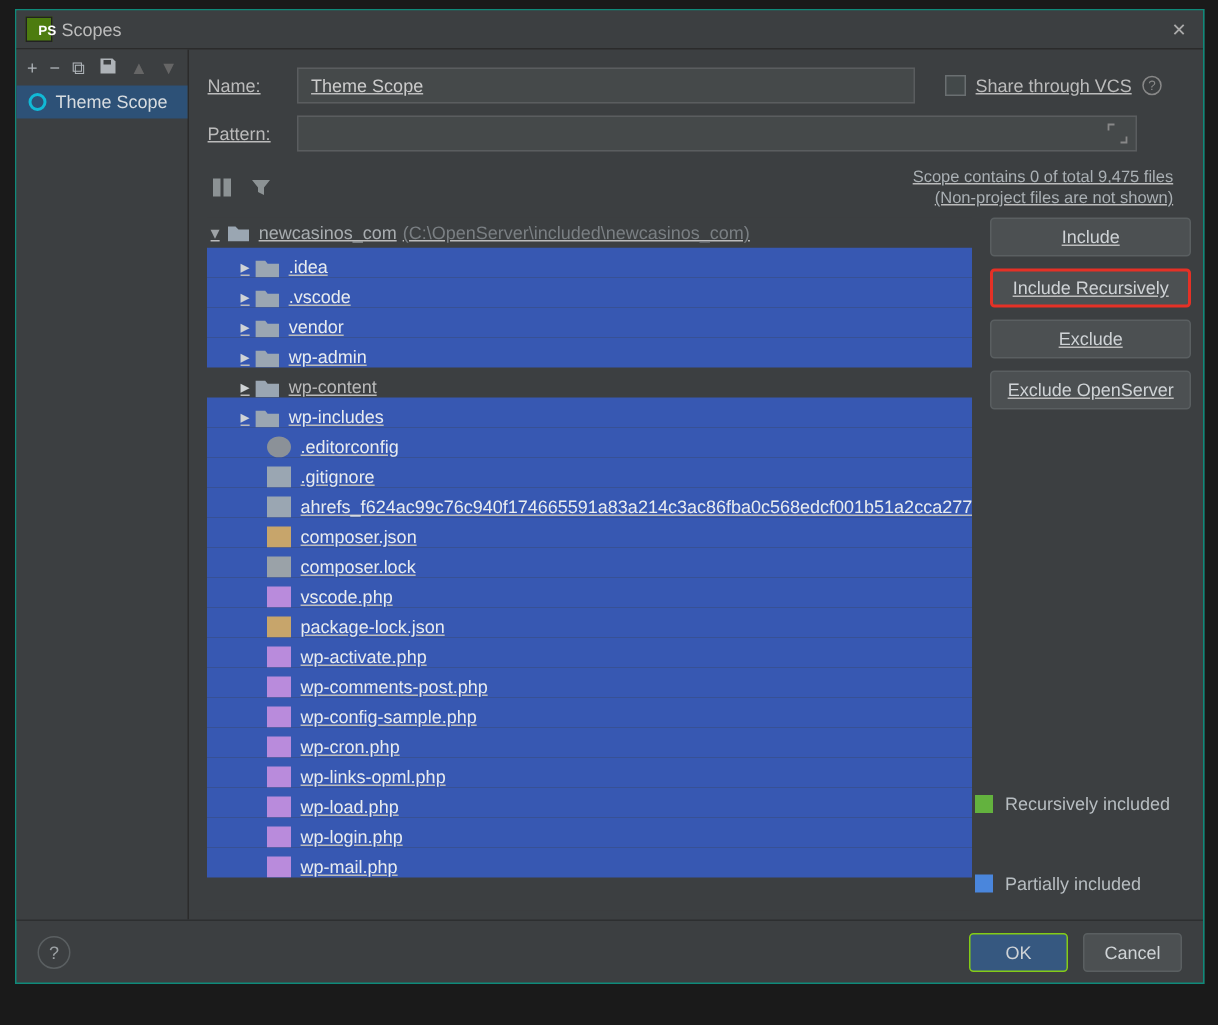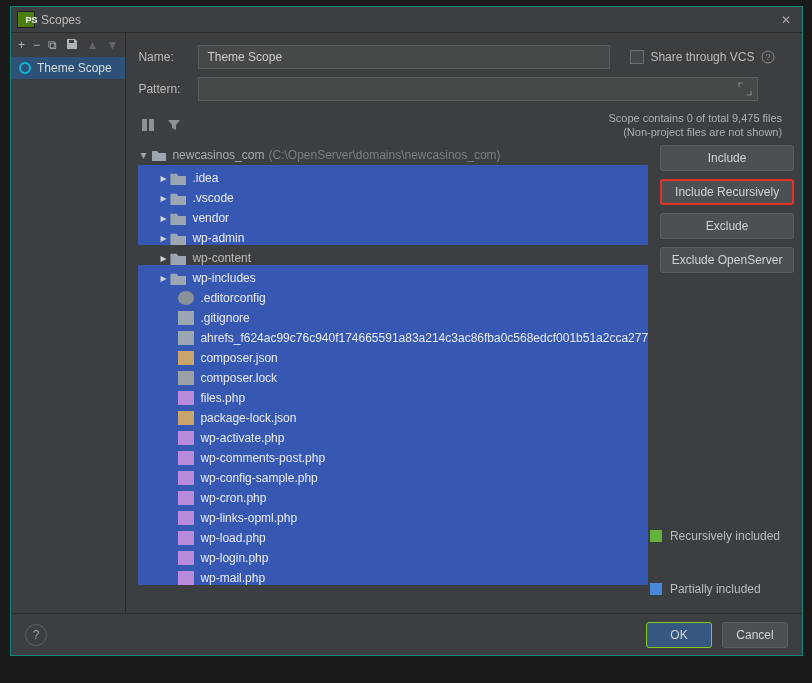--- a/index.html
+++ b/index.html
@@ -45,21 +45,21 @@
   .scope-item {
     display: flex; align-items: center; gap: 6px;
     height: 22px; padding: 0 8px;
     background: #2d5177; color: #d7dce0;
   }
   .scope-item .dot {
     width: 12px; height: 12px; border-radius: 50%;
     border: 2px solid #11b9d6;
     display: inline-block;
   }
-  .main { flex: 1; display: flex; flex-direction: column; padding: 8px 0 0 0; }
+  .main { flex: 1; display: flex; flex-direction: column; padding: 8px 0 0 0; text-decoration: underline; }
   .row { display: flex; align-items: center; padding: 4px 12px; gap: 10px; }
   .row label { width: 50px; color: #bbb; }
   input.textfield {
     background: #45494a; border: 1px solid #5a5d5f;
     color: #ccc; height: 24px; padding: 0 8px;
     font-size: 12px;
   }
   .name-input { width: 412px; }
   .pattern-input { width: 560px; position: relative; }
   .pattern-wrap { position: relative; display: inline-block; }
@@ -223,21 +223,21 @@
       </div>
 
       <div class="tree-and-buttons">
         <div class="tree-wrap">
           <div class="tree-root">
             <span class="arrow">▾</span>
             <svg width="14" height="12" viewBox="0 0 14 12" style="margin-right:6px">
                 <path d="M0 2h5l2 2h7v8H0z" fill="#9aa6b2"></path>
               </svg>
             <span>newcasinos_com</span>
-            <span class="root-path">(C:\OpenServer\domains\newcasinos_com)</span>
+            <span class="root-path">(C:\OpenServer\included\newcasinos_com)</span>
           </div>
           <div class="tree-scroll" id="tree">
               <div class="node sel indent1">
                 <span class="arrow-r"></span>
                 <span class="folder-icon"></span>
                 <span>.idea</span>
               </div>
               <div class="node sel indent1">
                 <span class="arrow-r"></span>
                 <span class="folder-icon"></span>
@@ -278,21 +278,21 @@
               <div class="node sel indent2">
                 <span class="brace-icon"></span>
                 <span>composer.json</span>
               </div>
               <div class="node sel indent2">
                 <span class="lock-icon"></span>
                 <span>composer.lock</span>
               </div>
               <div class="node sel indent2">
                 <span class="php-icon"></span>
-                <span>files.php</span>
+                <span>vscode.php</span>
               </div>
               <div class="node sel indent2">
                 <span class="brace-icon"></span>
                 <span>package-lock.json</span>
               </div>
               <div class="node sel indent2">
                 <span class="php-icon"></span>
                 <span>wp-activate.php</span>
               </div>
               <div class="node sel indent2">

